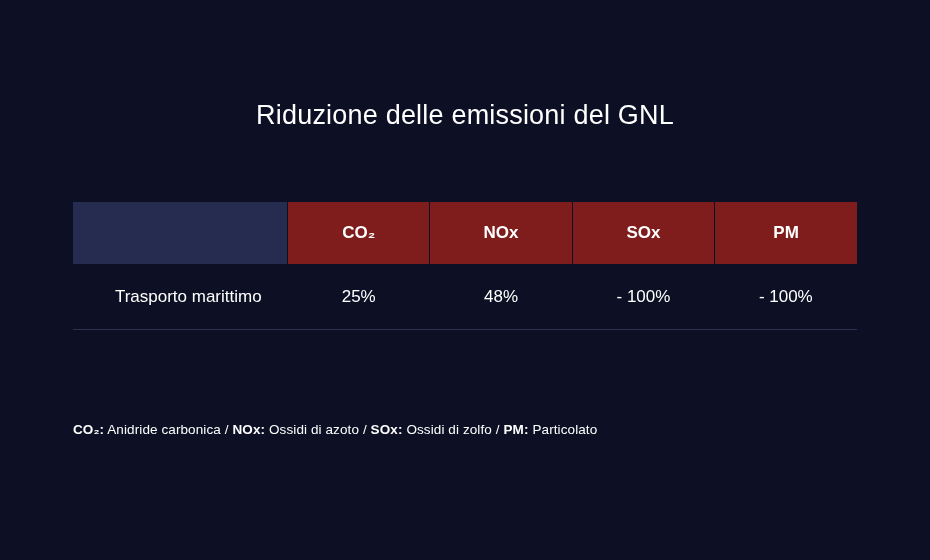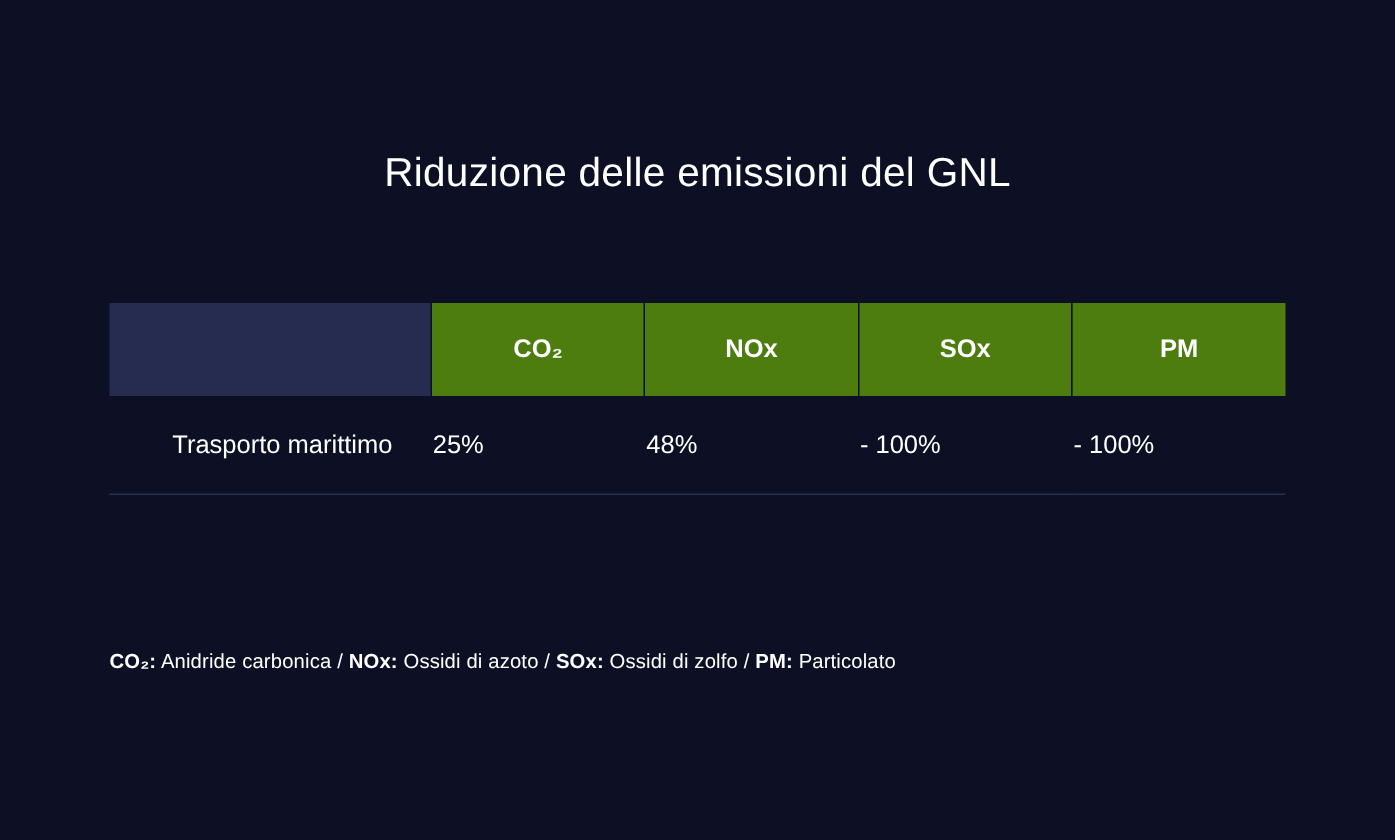--- a/index.html
+++ b/index.html
@@ -36,55 +36,56 @@
     top: 202px;
     left: 73px;
     width: 784px;
   }
   table.emissions {
     border-collapse: collapse;
     width: 784px;
     table-layout: fixed;
   }
   table.emissions thead th {
-    background: #4d7c0f;
+    background: #7f1d1d;
     height: 60px;
     font-size: 17px;
     font-weight: 700;
     color: #ffffff;
     text-align: center;
     border-right: 1px solid #0d1024;
     vertical-align: middle;
   }
   table.emissions thead th:last-child {
     border-right: none;
   }
   table.emissions thead th.corner {
     width: 212px;
     background: #252c4f;
   }
   table.emissions tbody td {
     height: 63px;
     font-size: 17px;
     font-weight: 400;
     color: #ffffff;
+    text-align: center;
     vertical-align: middle;
     border-bottom: 1px solid #2a3050;
   }
   table.emissions tbody tr:first-child td {
     border-top: none;
   }
   table.emissions tbody td.rowlabel {
     text-align: center;
     padding-left: 17px;
     width: 212px;
   }
   .footnote {
     position: absolute;
-    top: 433px;
+    top: 422px;
     left: 73px;
     font-size: 13.5px;
     color: #ffffff;
     font-weight: 400;
     letter-spacing: 0.1px;
   }
   .footnote b {
     font-weight: 700;
   }
 </style>

